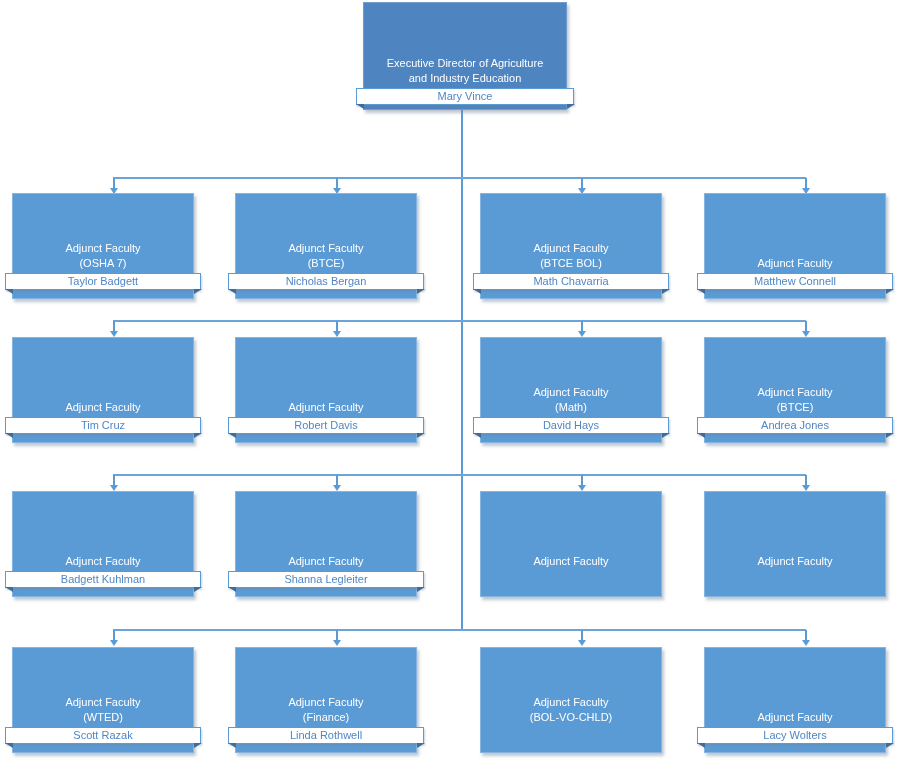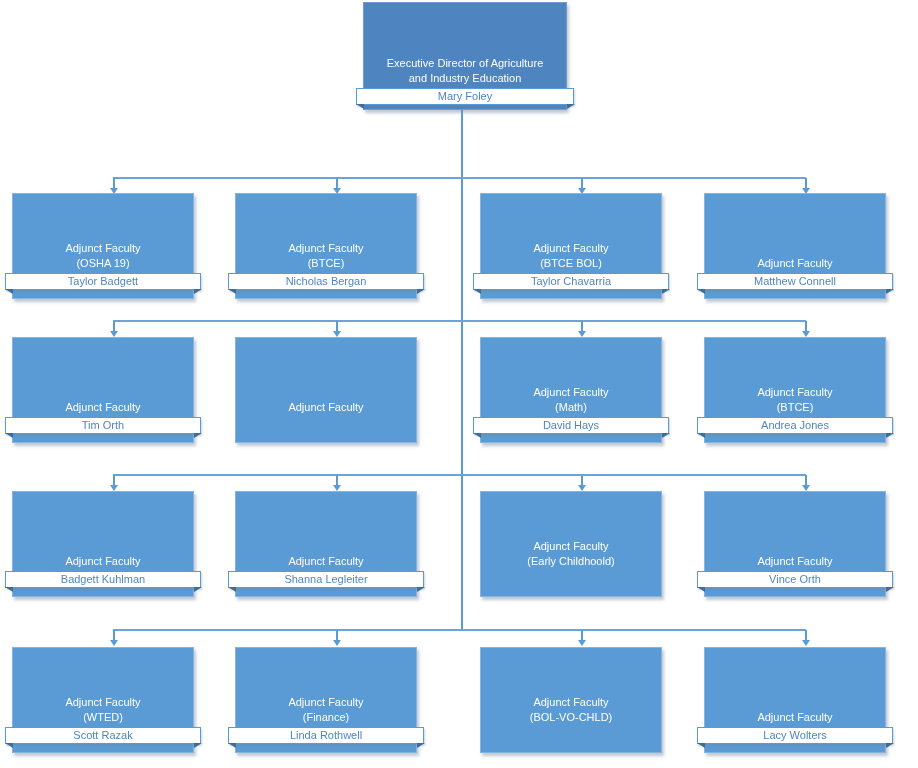--- a/index.html
+++ b/index.html
@@ -119,65 +119,66 @@
       <div class="stem"></div>
       <div class="head"></div>
     </div>
 
   <div class="root-node">
     <div class="node-title">
       <div>Executive Director of Agriculture</div>
       <div>and Industry Education</div>
     </div>
     <div class="banner">
-      <span>Mary Foley</span>
+      <span>Mary Vince</span>
     </div>
   </div>
 
   <div class="node r0 c0">
     <div class="node-title">
       <div>Adjunct Faculty</div>
-      <div>(OSHA 19)</div>
+      <div>(OSHA 7)</div>
     </div>
     <div class="banner"><span>Taylor Badgett</span></div>
   </div>
   <div class="node r0 c1">
     <div class="node-title">
       <div>Adjunct Faculty</div>
       <div>(BTCE)</div>
     </div>
     <div class="banner"><span>Nicholas Bergan</span></div>
   </div>
   <div class="node r0 c2">
     <div class="node-title">
       <div>Adjunct Faculty</div>
       <div>(BTCE BOL)</div>
     </div>
-    <div class="banner"><span>Taylor Chavarria</span></div>
+    <div class="banner"><span>Math Chavarria</span></div>
   </div>
   <div class="node r0 c3">
     <div class="node-title">
       <div>Adjunct Faculty</div>
       <div></div>
     </div>
     <div class="banner"><span>Matthew Connell</span></div>
   </div>
 
   <div class="node r1 c0">
     <div class="node-title">
       <div>Adjunct Faculty</div>
       <div></div>
     </div>
-    <div class="banner"><span>Tim Orth</span></div>
+    <div class="banner"><span>Tim Cruz</span></div>
   </div>
   <div class="node r1 c1">
     <div class="node-title">
       <div>Adjunct Faculty</div>
       <div></div>
     </div>
+    <div class="banner"><span>Robert Davis</span></div>
   </div>
   <div class="node r1 c2">
     <div class="node-title">
       <div>Adjunct Faculty</div>
       <div>(Math)</div>
     </div>
     <div class="banner"><span>David Hays</span></div>
   </div>
   <div class="node r1 c3">
     <div class="node-title">
@@ -197,29 +198,27 @@
   <div class="node r2 c1">
     <div class="node-title">
       <div>Adjunct Faculty</div>
       <div></div>
     </div>
     <div class="banner"><span>Shanna Legleiter</span></div>
   </div>
   <div class="node r2 c2">
     <div class="node-title">
       <div>Adjunct Faculty</div>
-      <div>(Early Childhoold)</div>
     </div>
   </div>
   <div class="node r2 c3">
     <div class="node-title">
       <div>Adjunct Faculty</div>
       <div></div>
     </div>
-    <div class="banner"><span>Vince Orth</span></div>
   </div>
 
   <div class="node r3 c0">
     <div class="node-title">
       <div>Adjunct Faculty</div>
       <div>(WTED)</div>
     </div>
     <div class="banner"><span>Scott Razak</span></div>
   </div>
   <div class="node r3 c1">

